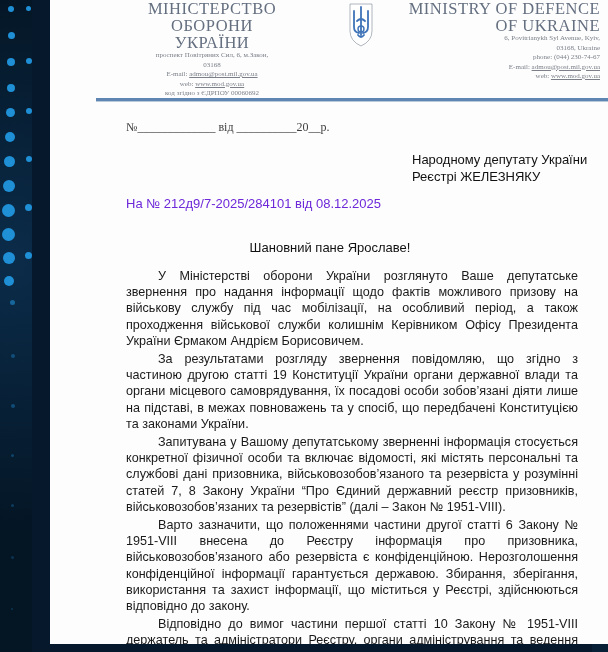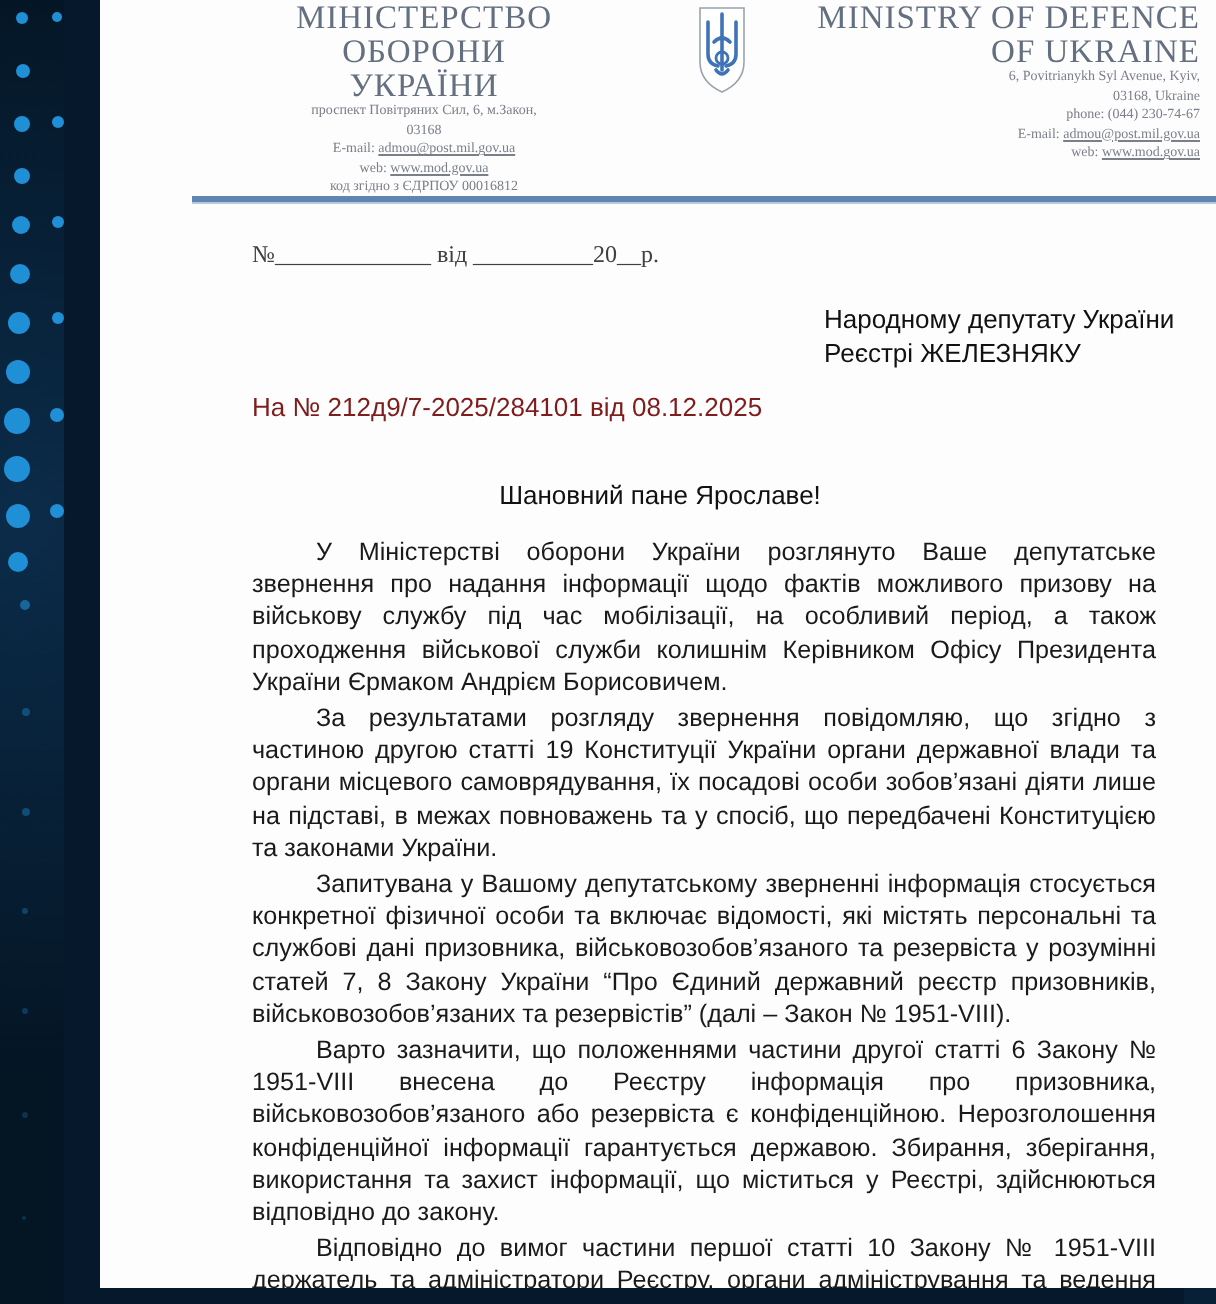--- a/index.html
+++ b/index.html
@@ -45,21 +45,21 @@
     background: #b8c9dc;
   }
   .regline {
     position: absolute; left: 76px; top: 120px; font-size: 12px; color: #404040;
   }
   .recipient {
     position: absolute; left: 362px; top: 151px; font-size: 13px; line-height: 17px; color: #111;
     font-family: "Liberation Sans", sans-serif;
   }
   .ref {
-    position: absolute; left: 76px; top: 196px; font-size: 13px; color: #7f1d1d;
+    position: absolute; left: 76px; top: 196px; font-size: 13px; color: #6d28d9;
     font-family: "Liberation Sans", sans-serif;
   }
   .greeting {
     position: absolute; left: 0; width: 560px; top: 240px; text-align: center;
     font-size: 13px; color: #111; font-family: "Liberation Sans", sans-serif;
   }
   .body {
     position: absolute; left: 76px; top: 268px; width: 452px;
     font-size: 12.6px; line-height: 16.2px; color: #1a1a1a;
     font-family: "Liberation Sans", sans-serif;
@@ -102,21 +102,21 @@
 
 <div class="page">
 
   <div class="hdr-left">
     <div class="hdr-title">МІНІСТЕРСТВО ОБОРОНИ</div>
     <div class="hdr-title">УКРАЇНИ</div>
     <div class="hdr-line">проспект Повітряних Сил, 6, м.Закон,</div>
     <div class="hdr-line">03168</div>
     <div class="hdr-line"><span>E-mail: </span><span class="u">admou@post.mil.gov.ua</span></div>
     <div class="hdr-line"><span>web: </span><span class="u">www.mod.gov.ua</span></div>
-    <div class="hdr-line">код згідно з ЄДРПОУ 00016812</div>
+    <div class="hdr-line">код згідно з ЄДРПОУ 00060692</div>
   </div>
 
   <svg class="emblem" viewBox="0 0 26 46">
     <path d="M2 3 H24 V30 Q24 40 13 45 Q2 40 2 30 Z" fill="#ffffff" stroke="#9aa3ad" stroke-width="0.8"></path>
     <path d="M13 6 L13 34 M6 10 L6 26 Q6 31 11 32 M20 10 L20 26 Q20 31 15 32 M9 20 Q13 16 17 20 M10 34 Q13 38 16 34" fill="none" stroke="#3f73b8" stroke-width="1.8" stroke-linecap="round"></path>
     <circle cx="13" cy="28" r="3" fill="none" stroke="#3f73b8" stroke-width="1.4"></circle>
   </svg>
 
   <div class="hdr-right">
     <div class="hdr-title">MINISTRY OF DEFENCE</div>

